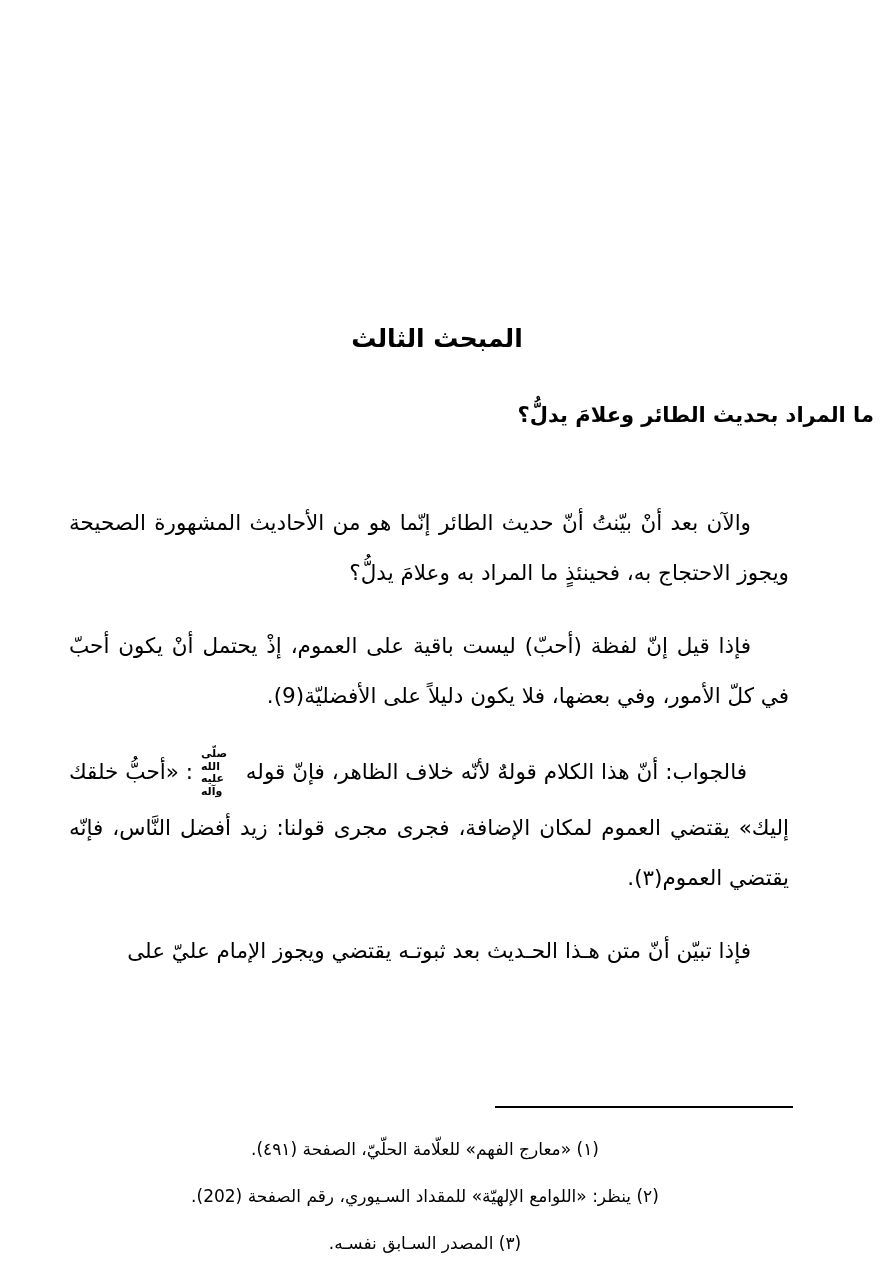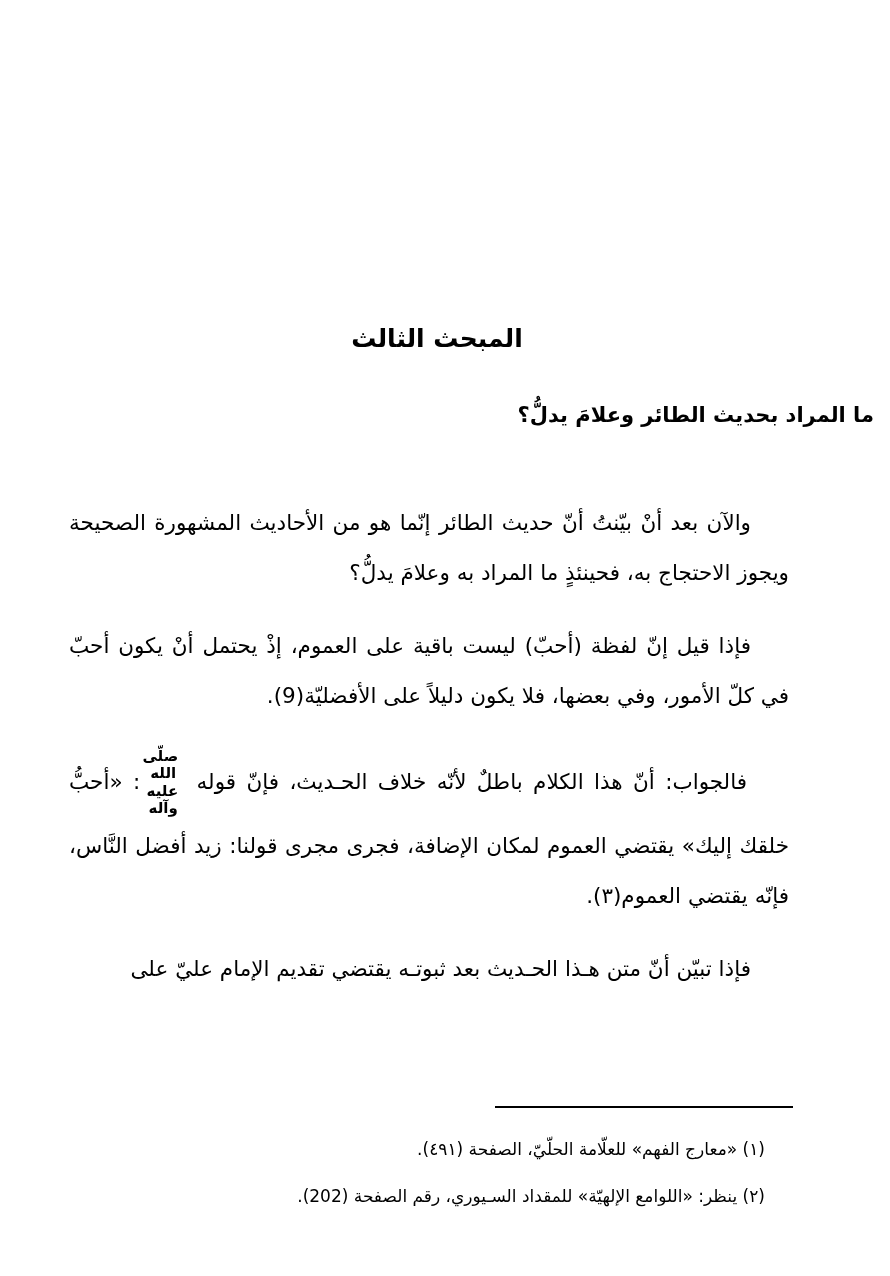--- a/index.html
+++ b/index.html
@@ -44,23 +44,23 @@
     line-height: 50px;
     text-align: justify;
   }
   .para {
     margin-bottom: 15px;
     text-indent: 38px;
   }
   .honorific {
     display: inline-block;
     width: 38px;
-    font-size: 15px;
+    font-size: 11px;
     line-height: 1.15;
-    text-align: center;
+    text-align: left;
     vertical-align: middle;
     text-indent: 0;
     font-weight: bold;
   }
   .footnotes {
     position: absolute;
     top: 1094px;
     right: 85px;
     left: 85px;
     font-size: 17px;
@@ -70,39 +70,40 @@
     width: 298px;
     border: 0;
     border-top: 2px solid #000000;
     margin: 0 0 16px auto;
     margin-left: auto;
     margin-right: 0;
   }
   .fn {
     padding-right: 28px;
     margin-bottom: 13px;
-    text-align: right;
+    text-align: center;
   }
 </style>
 </head>
 <body>
 
 <div class="page">
 
   <div class="headings">
     <div class="h1">المبحث الثالث</div>
     <div class="h2">ما المراد بحديث الطائر وعلامَ يدلُّ؟</div>
   </div>
 
   <div class="body-text">
     <p class="para">والآن بعد أنْ بيّنتُ أنّ حديث الطائر إنّما هو من الأحاديث المشهورة الصحيحة ويجوز الاحتجاج به، فحينئذٍ ما المراد به وعلامَ يدلُّ؟</p>
     <p class="para">فإذا قيل إنّ لفظة (أحبّ) ليست باقية على العموم، إذْ يحتمل أنْ يكون أحبّ في كلّ الأمور، وفي بعضها، فلا يكون دليلاً على الأفضليّة(9).</p>
-    <p class="para"><span>فالجواب: أنّ هذا الكلام باطلٌ لأنّه خلاف الحـديث، فإنّ قوله </span><span class="honorific">صلّى الله عليه وآله</span><span>: «أحبُّ خلقك إليك» يقتضي العموم لمكان الإضافة، فجرى مجرى قولنا: زيد أفضل النَّاس، فإنّه يقتضي العموم(٣).</span></p>
-    <p class="para">فإذا تبيّن أنّ متن هـذا الحـديث بعد ثبوتـه يقتضي تقديم الإمام عليّ على</p>
+    <p class="para"><span>فالجواب: أنّ هذا الكلام قولهٌ لأنّه خلاف الظاهر، فإنّ قوله </span><span class="honorific">صلّى الله عليه وآله</span><span>: «أحبُّ خلقك إليك» يقتضي العموم لمكان الإضافة، فجرى مجرى قولنا: زيد أفضل النَّاس، فإنّه يقتضي العموم(٣).</span></p>
+    <p class="para">فإذا تبيّن أنّ متن هـذا الحـديث بعد ثبوتـه يقتضي ويجوز الإمام عليّ على</p>
   </div>
 
   <div class="footnotes">
     <div class="fn-rule"></div>
     <div class="fn">(١) «معارج الفهم» للعلّامة الحلّيّ، الصفحة (٤٩١).</div>
     <div class="fn">(٢) ينظر: «اللوامع الإلهيّة» للمقداد السـيوري، رقم الصفحة (202).</div>
+    <div class="fn">(٣) المصدر السـابق نفسـه.</div>
   </div>
 
 </div>
 
 </body></html>

